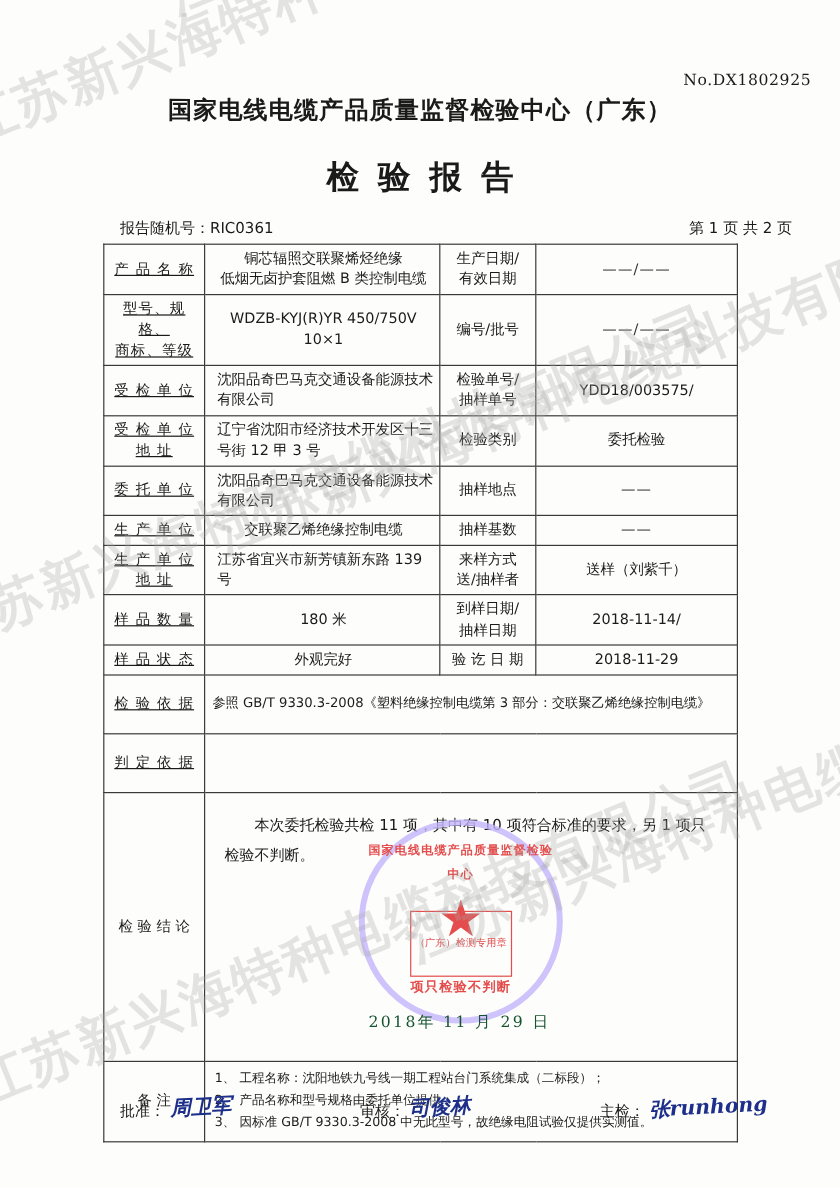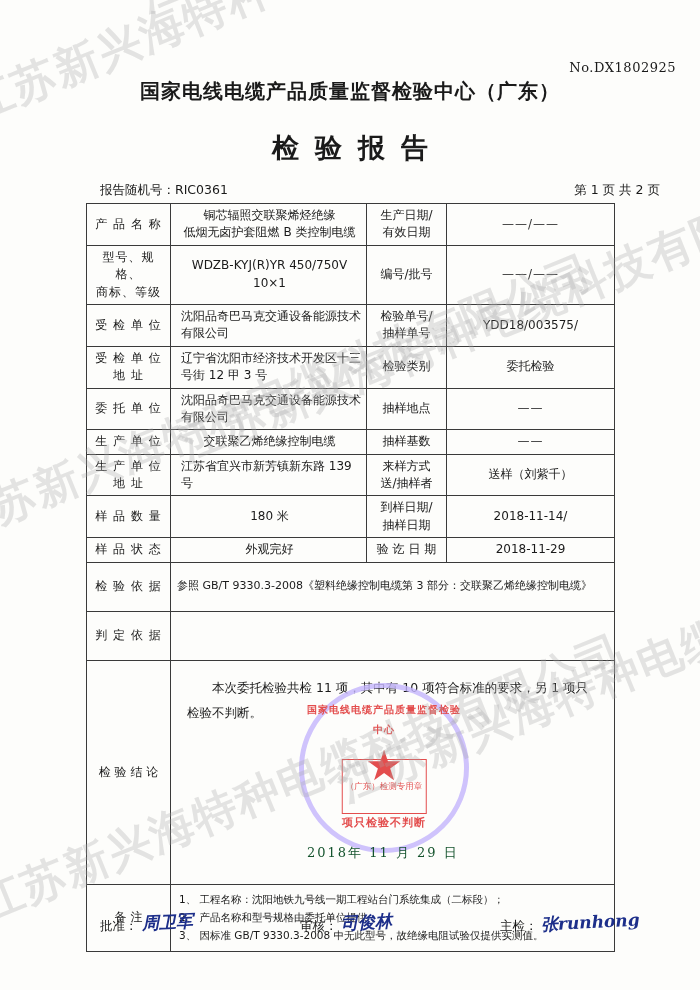--- a/index.html
+++ b/index.html
@@ -79,20 +79,21 @@
     border:1px solid #3a3a3a;
     padding:3px 4px;
     vertical-align:middle;
     line-height:1.45;
   }
   .lbl{
     width:80px;
     text-align:center;
     letter-spacing:1px;
     white-space:pre-line;
+    text-decoration:underline;
   }
   .lbl2{
     width:72px;
     text-align:center;
     letter-spacing:0px;
     white-space:pre-line;
   }
   .val{
     text-align:center;
     padding-left:6px;

